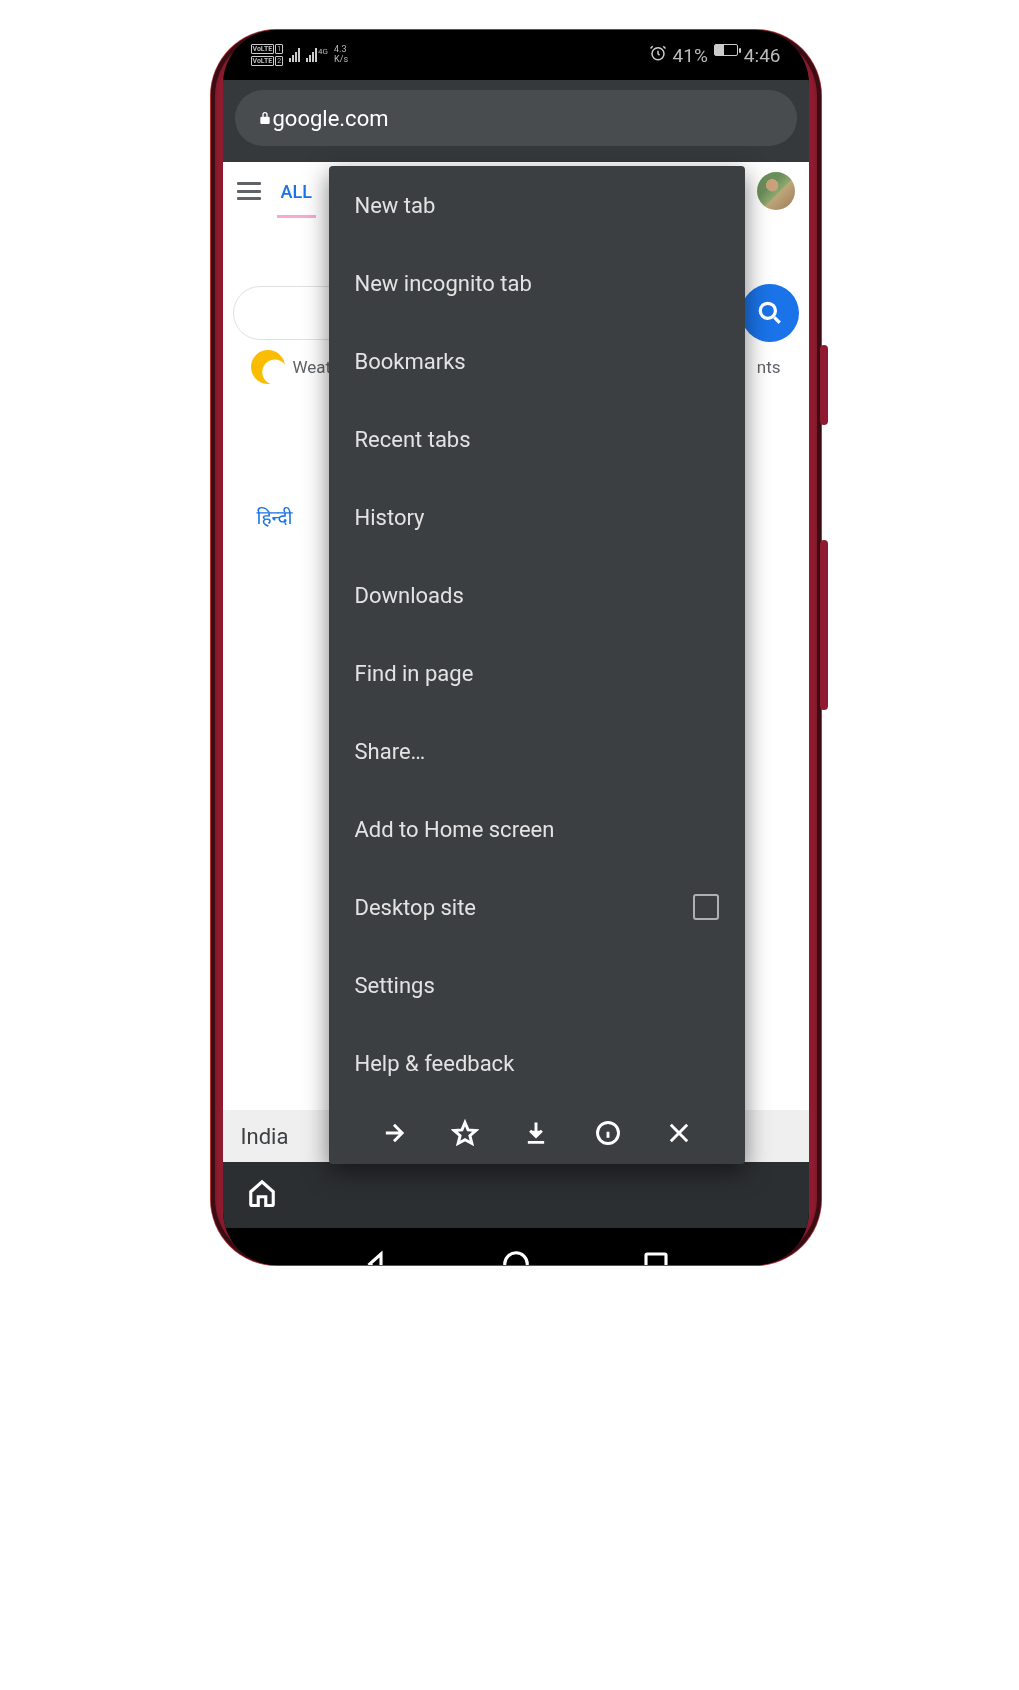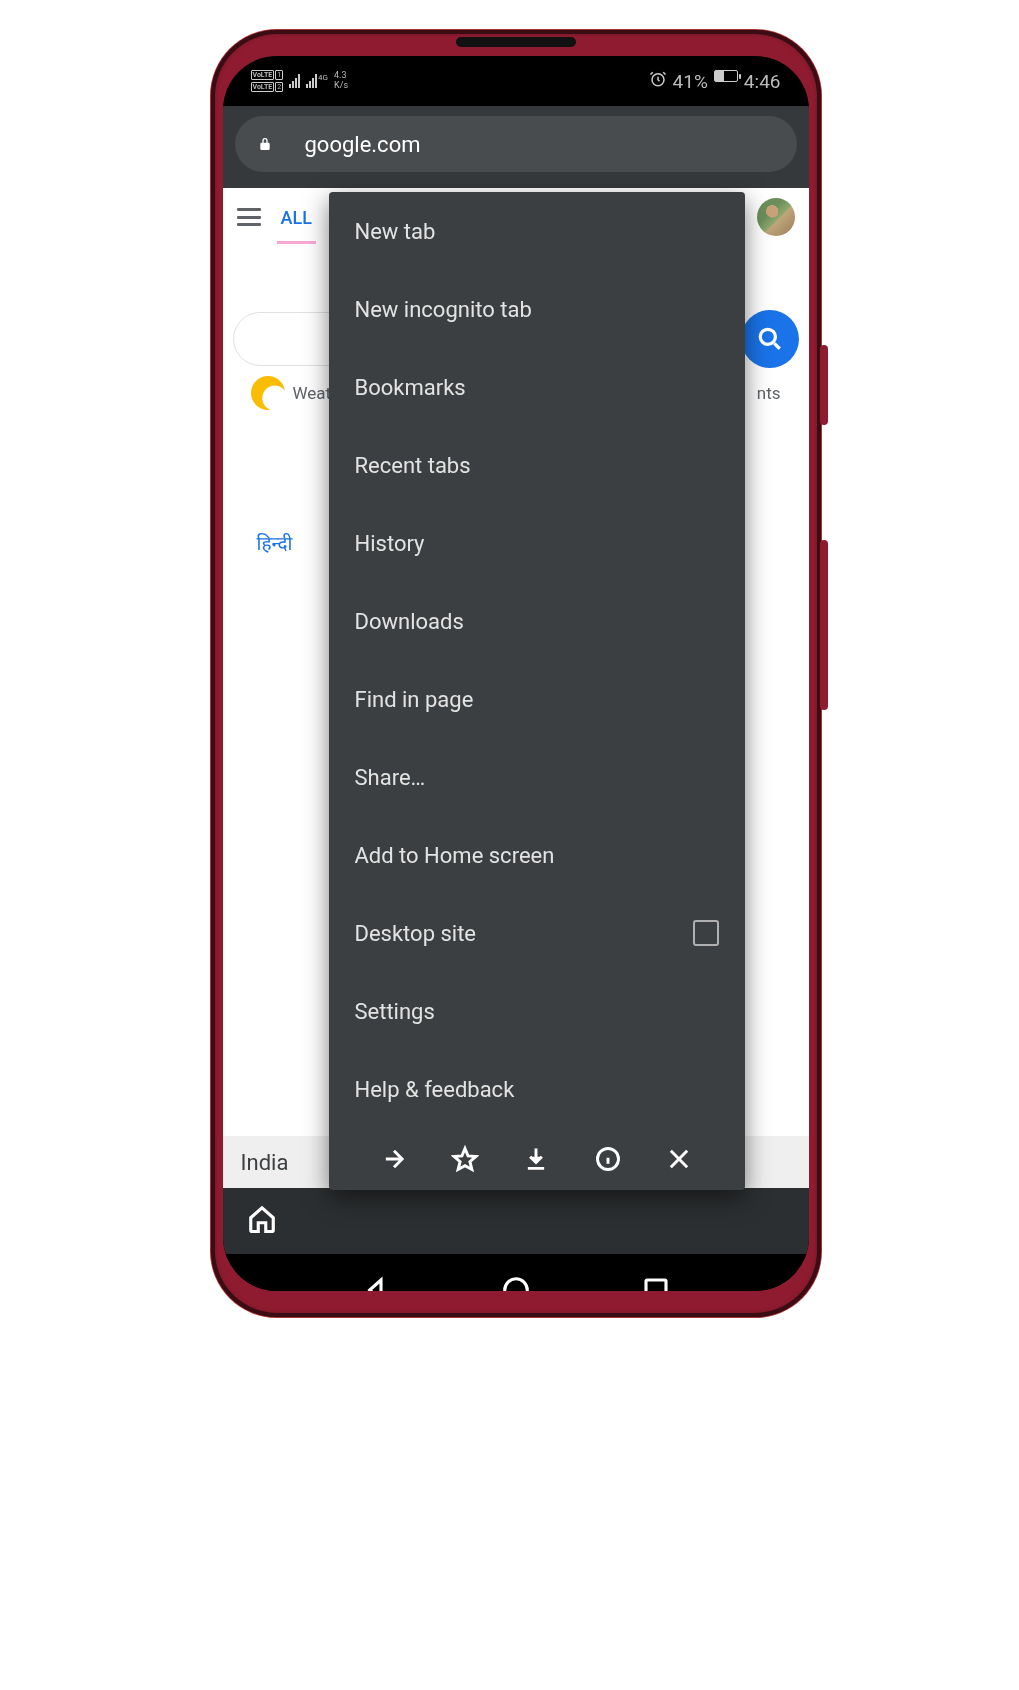--- a/index.html
+++ b/index.html
@@ -9,21 +9,21 @@
       display: flex;
       justify-content: center;
       align-items: flex-start;
       padding: 30px 0;
     }
     
     .phone {
       width: 610px;
       background: #8e1b2f;
       border-radius: 66px;
-      padding: 26px 12px;
+      padding: 0 12px;
       position: relative;
       box-shadow: inset 0 0 0 4px #3a0c14, 0 0 0 1px #a33, inset 0 0 6px #000;
       margin-left: 12px;
     }
     .speaker {
       position: absolute;
       top: 7px;
       left: 50%;
       transform: translateX(-50%);
       width: 120px;
@@ -91,21 +91,21 @@
       background: #36393b;
       padding: 10px 12px 16px;
     }
     .url-pill {
       background: #494c4e;
       height: 56px;
       border-radius: 28px;
       display: flex;
       align-items: center;
       padding: 0 22px;
-      gap: 32px;
+      gap: 0;
     }
     .lock-icon { width: 16px; height: 18px; fill:#fff; }
     .url-text { color:#fff; font-size: 22px; }
     
     .content {
       background: #fff;
       position: relative;
       height: 1000px;
     }
     .g-header {

